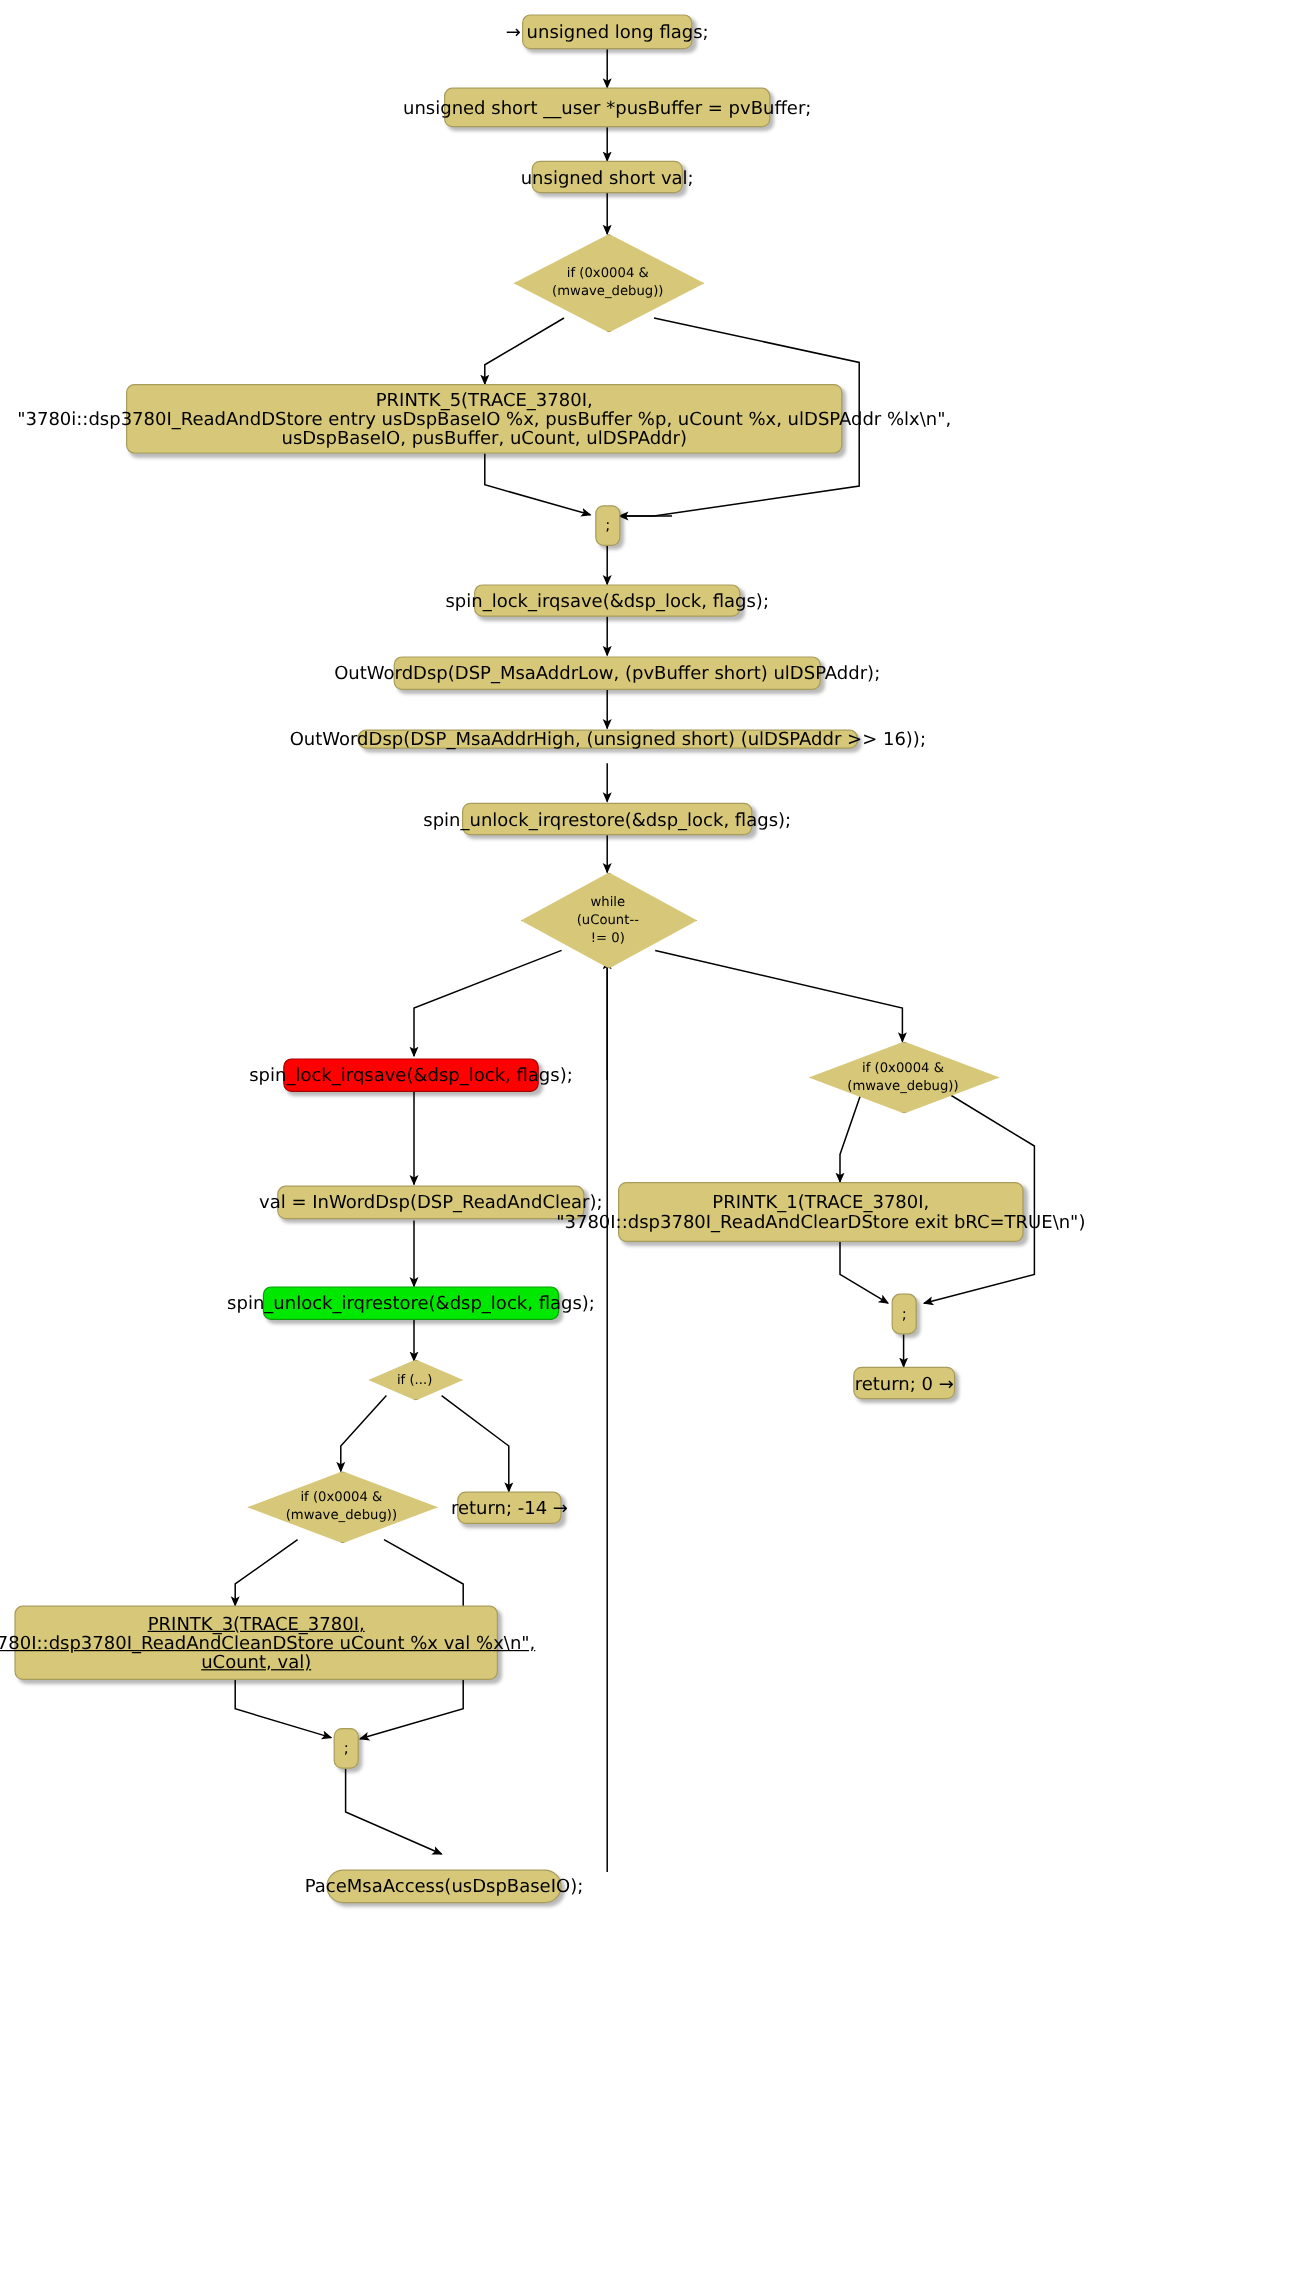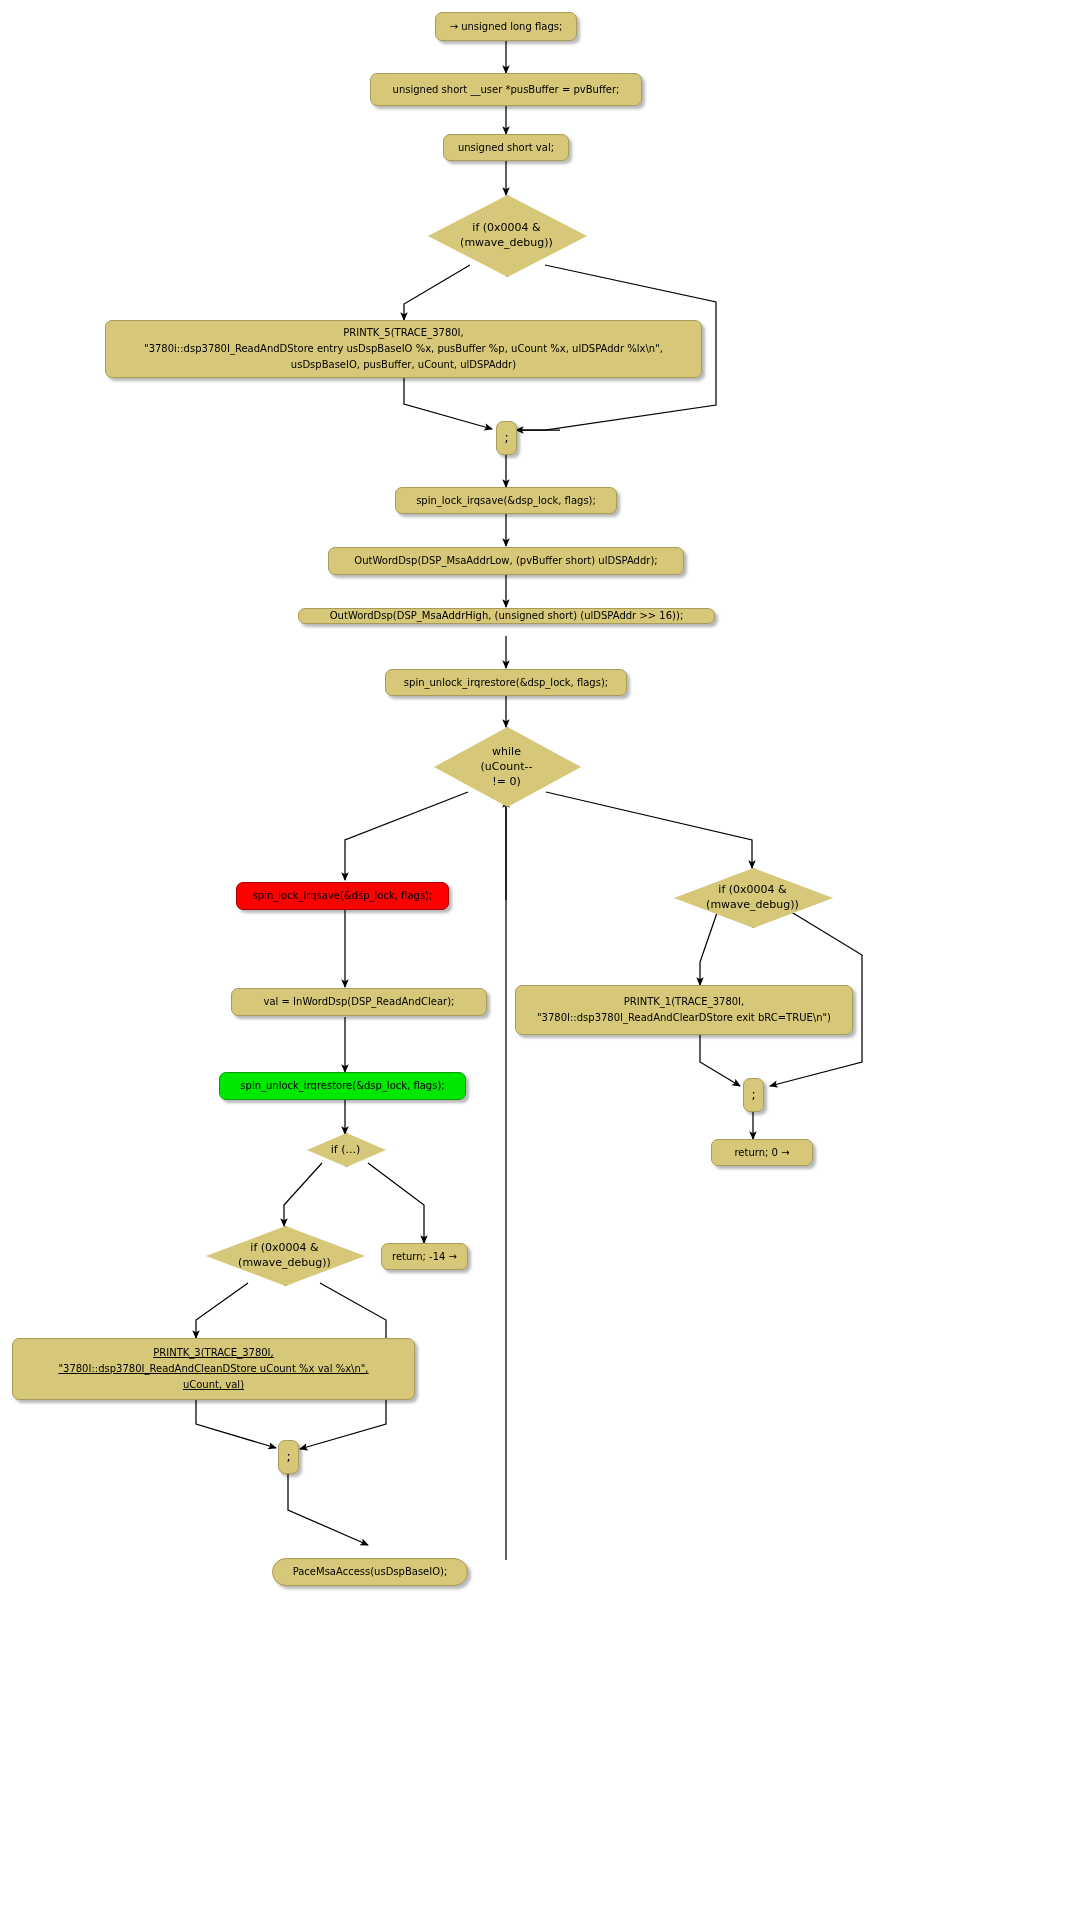--- a/index.html
+++ b/index.html
@@ -4,21 +4,21 @@
 <style>
   html,body{margin:0;padding:0;background:#ffffff;}
   body{width:1082px;height:1908px;font-family:"DejaVu Sans","Liberation Sans",sans-serif;}
   #canvas{position:relative;width:1082px;height:1908px;overflow:hidden;}
   svg#edges{position:absolute;left:0;top:0;width:1082px;height:1908px;pointer-events:none;}
   .node{position:absolute;box-sizing:border-box;}
   .rect{
     background:#D6C878;border:1px solid #A89C5A;border-radius:7px;
     box-shadow:3px 3px 3px rgba(0,0,0,0.28);
     display:flex;align-items:center;justify-content:center;
-    text-align:center;color:#000;font-size:10px;line-height:16px;
+    text-align:center;color:#000;font-size:15px;line-height:16px;
     padding:4px 8px;white-space:pre;
   }
   .rect.red{background:#FF0000;border-color:#A80000;}
   .rect.green{background:#00E800;border-color:#0A9E0A;}
   .tiny{font-size:12.5px;padding:2px 4px;}
   .diamond{display:flex;align-items:center;justify-content:center;text-align:center;}
   .diamond .dtxt{position:relative;z-index:2;font-size:11px;line-height:15px;color:#000;white-space:pre;text-align:center;}
   .diamond .dshape{position:absolute;left:0;top:0;width:100%;height:100%;z-index:1;}
   .diamond .dshape > div{
     width:100%;height:100%;
@@ -208,17 +208,17 @@
 
   <div class="node rect" style="left:515px;top:985px;width:338px;height:50px;">
     <span>PRINTK_1(TRACE_3780I,
 "3780I::dsp3780I_ReadAndClearDStore exit bRC=TRUE\n")</span>
   </div>
 
   <div class="node rect tiny" style="left:743px;top:1078px;width:21px;height:34px;">
     <span>;</span>
   </div>
 
-  <div class="node rect" style="left:711px;top:1139px;width:102px;height:27px;">
+  <div class="node rect" style="left:711px;top:1139px;width:85px;height:27px;">
     <span>return; 0 →</span>
   </div>
 
 </div>
 
 </body></html>

